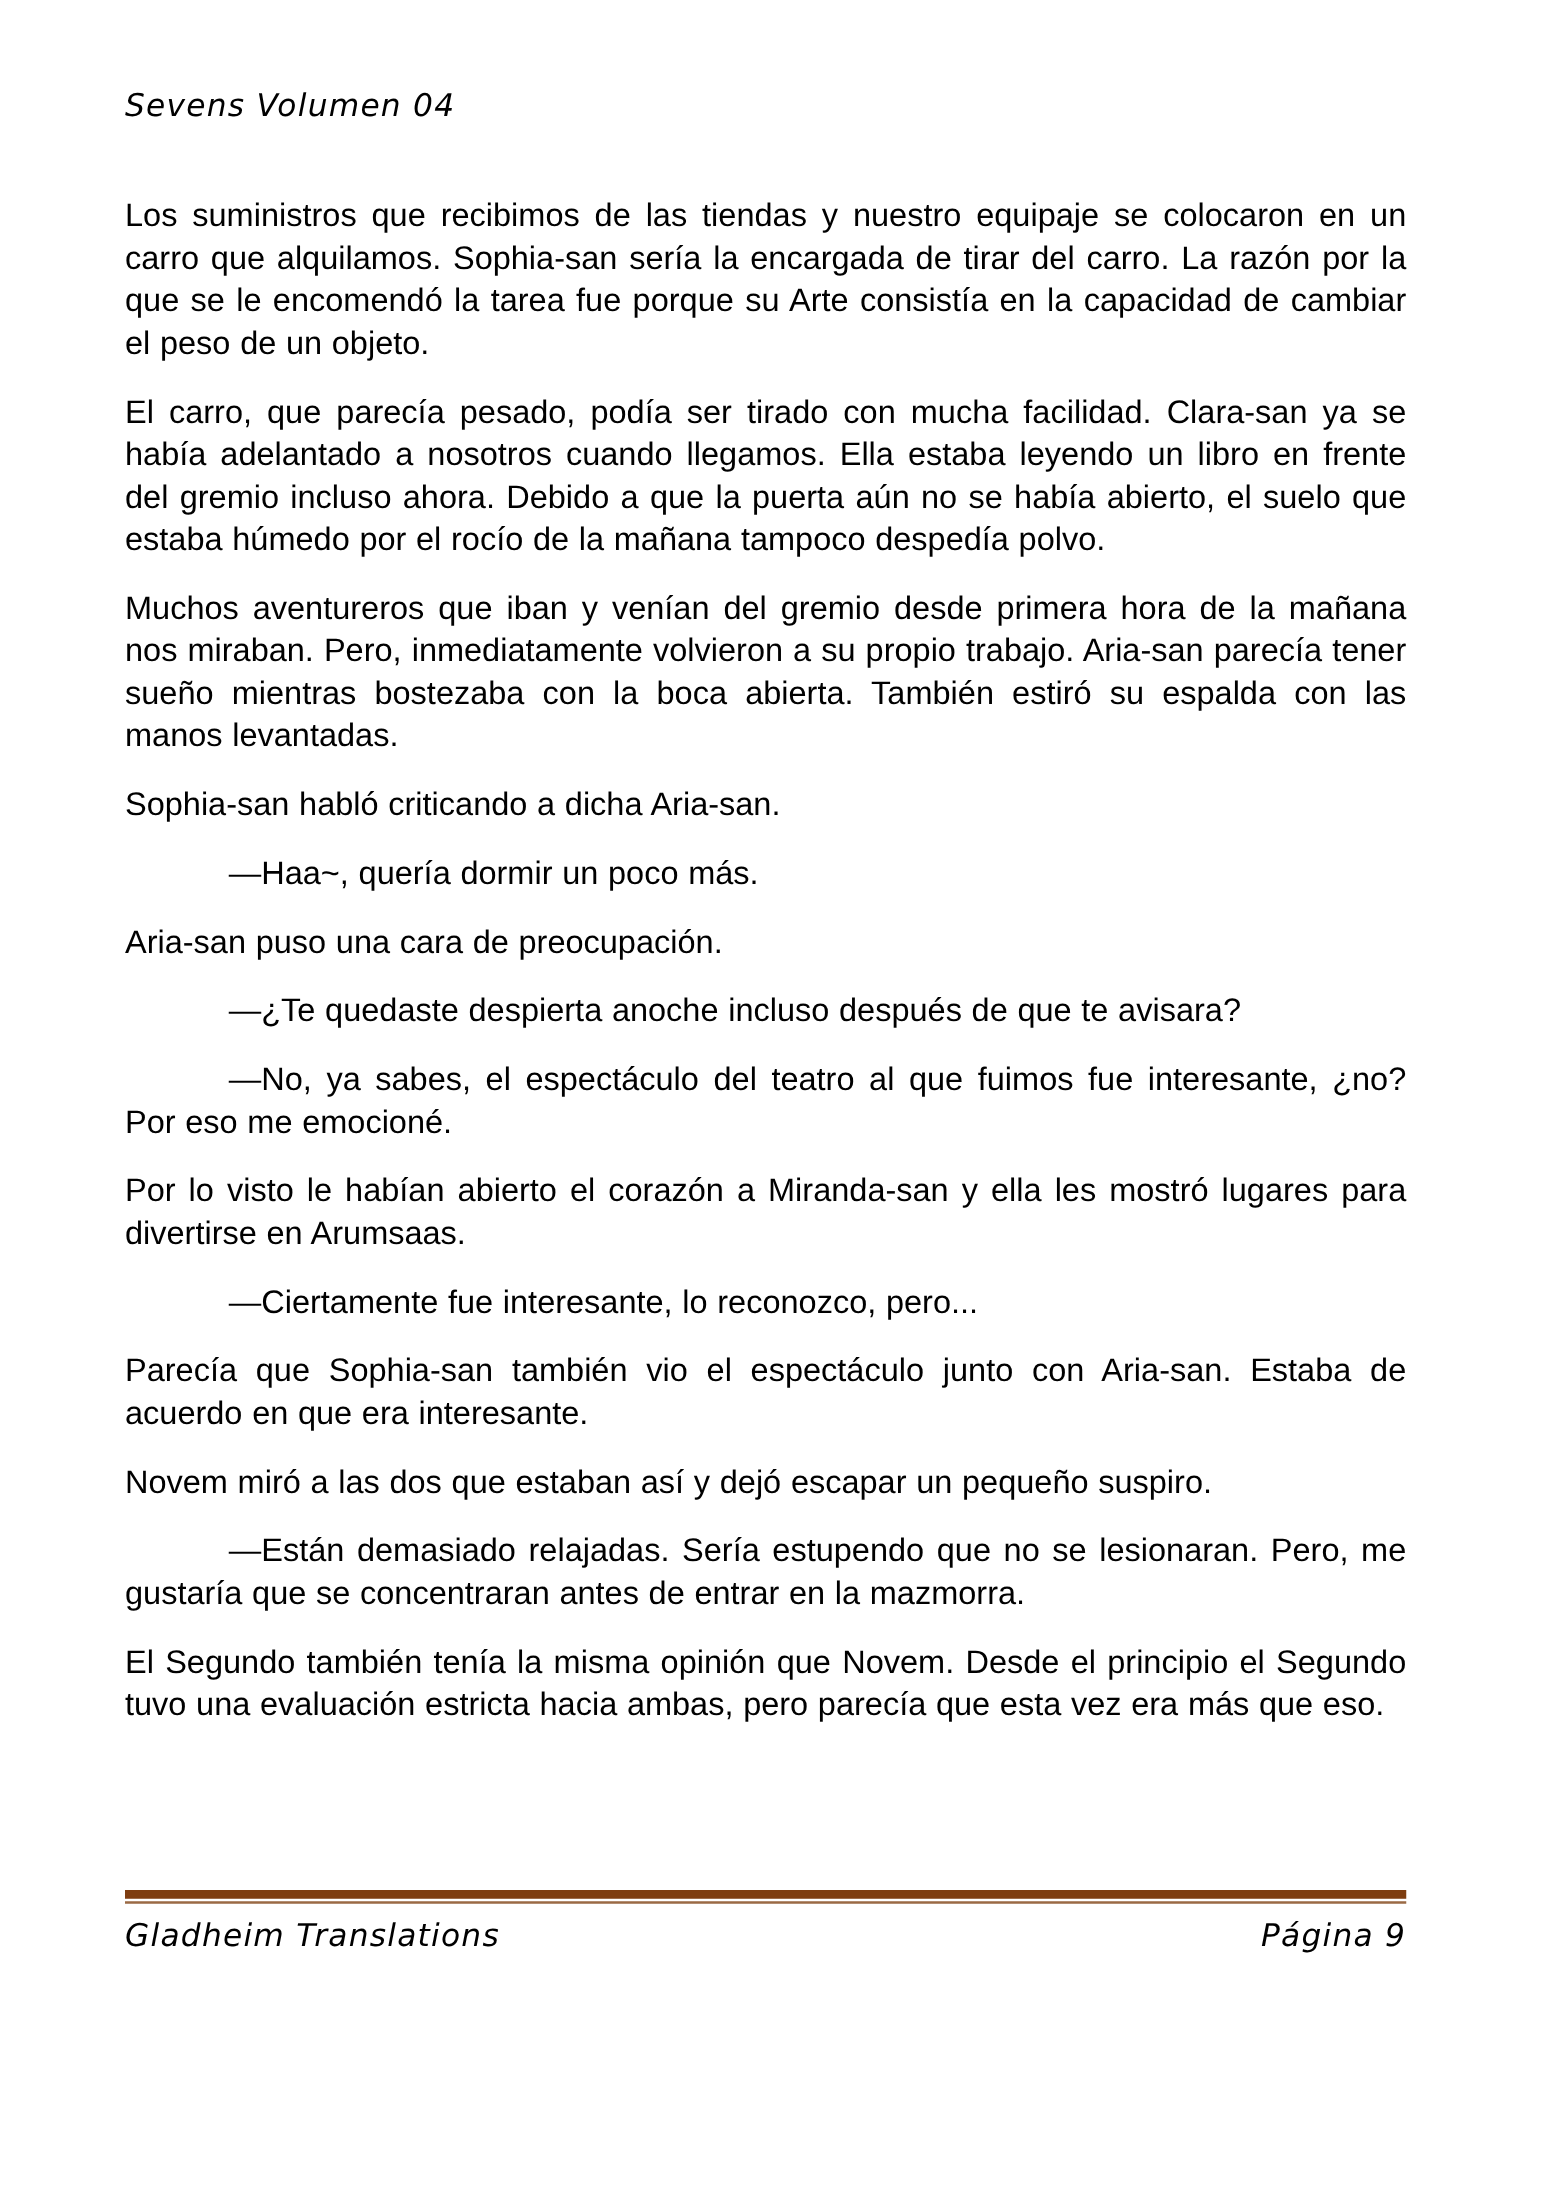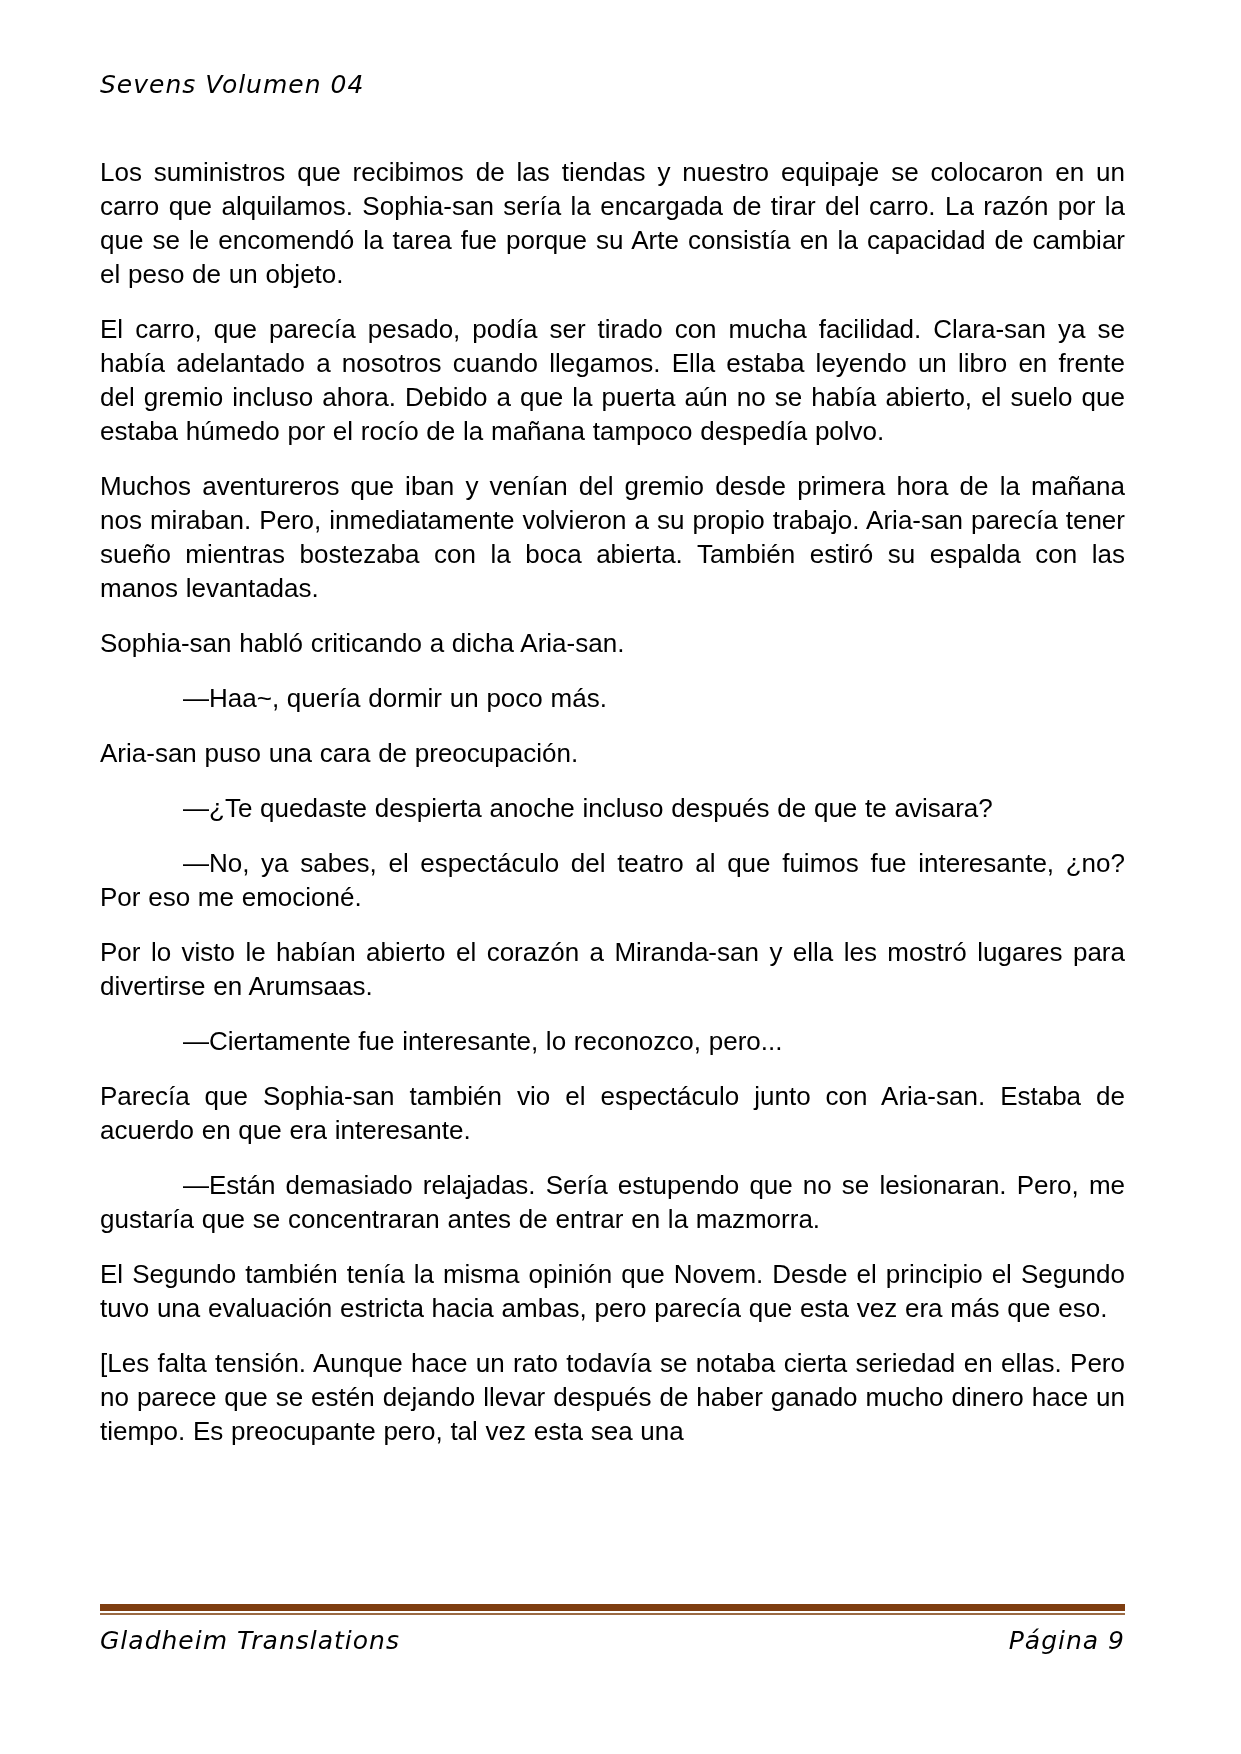--- a/index.html
+++ b/index.html
@@ -42,21 +42,21 @@
     text-align-last: left;
     hyphens: none;
     word-spacing: 0.02em;
   }
   .para.dialogue {
     text-indent: 83px;
   }
   .page-footer {
     position: absolute;
     left: 100px;
-    top: 1604px;
+    top: 1512px;
     width: 1025px;
   }
   .rule-thick {
     height: 7px;
     background: var(--divider-thick, #7e3d10);
   }
   .rule-gap {
     height: 2px;
     background: transparent;
   }
@@ -89,23 +89,23 @@
     <p class="para">El carro, que parecía pesado, podía ser tirado con mucha facilidad. Clara-san ya se había adelantado a nosotros cuando llegamos. Ella estaba leyendo un libro en frente del gremio incluso ahora. Debido a que la puerta aún no se había abierto, el suelo que estaba húmedo por el rocío de la mañana tampoco despedía polvo.</p>
     <p class="para">Muchos aventureros que iban y venían del gremio desde primera hora de la mañana nos miraban. Pero, inmediatamente volvieron a su propio trabajo. Aria-san parecía tener sueño mientras bostezaba con la boca abierta. También estiró su espalda con las manos levantadas.</p>
     <p class="para">Sophia-san habló criticando a dicha Aria-san.</p>
     <p class="para dialogue">—Haa~, quería dormir un poco más.</p>
     <p class="para">Aria-san puso una cara de preocupación.</p>
     <p class="para dialogue">—¿Te quedaste despierta anoche incluso después de que te avisara?</p>
     <p class="para dialogue">—No, ya sabes, el espectáculo del teatro al que fuimos fue interesante, ¿no? Por eso me emocioné.</p>
     <p class="para">Por lo visto le habían abierto el corazón a Miranda-san y ella les mostró lugares para divertirse en Arumsaas.</p>
     <p class="para dialogue">—Ciertamente fue interesante, lo reconozco, pero...</p>
     <p class="para">Parecía que Sophia-san también vio el espectáculo junto con Aria-san. Estaba de acuerdo en que era interesante.</p>
+    <p class="para">Novem miró a las dos que estaban así y dejó escapar un pequeño suspiro.</p>
     <p class="para dialogue">—Están demasiado relajadas. Sería estupendo que no se lesionaran. Pero, me gustaría que se concentraran antes de entrar en la mazmorra.</p>
     <p class="para">El Segundo también tenía la misma opinión que Novem. Desde el principio el Segundo tuvo una evaluación estricta hacia ambas, pero parecía que esta vez era más que eso.</p>
-    <p class="para">[Les falta tensión. Aunque hace un rato todavía se notaba cierta seriedad en ellas. Pero no parece que se estén dejando llevar después de haber ganado mucho dinero hace un tiempo. Es preocupante pero, tal vez esta sea una</p>
   </div>
 
   <div class="page-footer">
     <div>
       <div class="rule-thick"></div>
       <div class="rule-gap"></div>
       <div class="rule-thin"></div>
     </div>
     <div class="footer-row">
       <span>Gladheim Translations</span>

